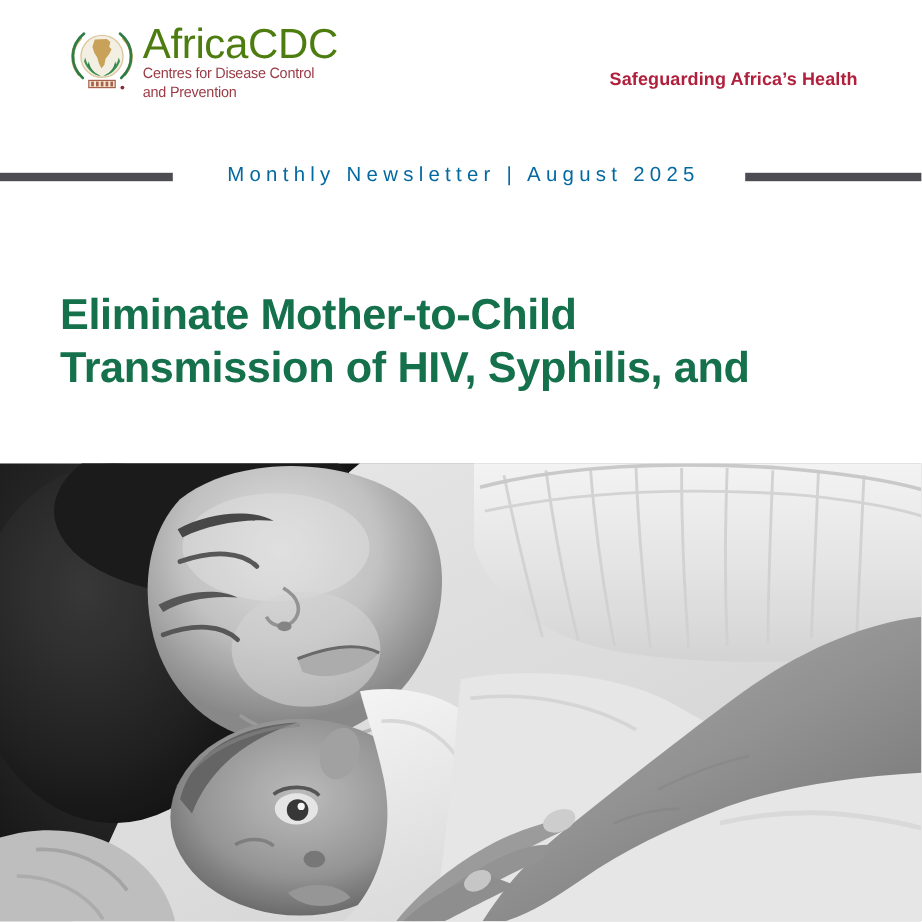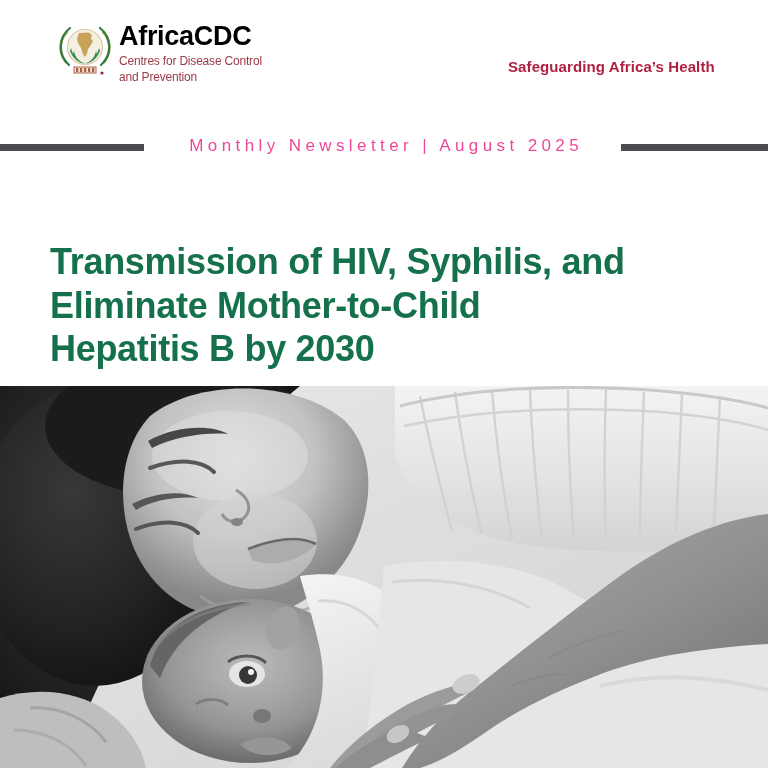--- a/index.html
+++ b/index.html
@@ -42,24 +42,24 @@
     flex: none;
     display: block;
   }
 
   .brand-text {
     margin-left: 6px;
     padding-top: 2px;
   }
 
   .brand-title {
-    color: #000000;
-    font-size: 27px;
+    color: #4d7c0f;
+    font-size: 35px;
     line-height: 33px;
-    font-weight: 700;
+    font-weight: 400;
     letter-spacing: -0.3px;
     white-space: nowrap;
   }
 
   .brand-sub {
     color: #9a3b46;
     font-size: 12.5px;
     line-height: 15px;
     font-weight: 400;
     letter-spacing: -0.2px;
@@ -98,21 +98,21 @@
   }
   .band-rule.left  { left: 0px;  width: 144px; }
   .band-rule.right { left: 621px; width: 147px; }
 
   .band-label {
     position: absolute;
     left: 0;
     top: 0;
     width: 768px;
     text-align: center;
-    color: #ec4899;
+    color: #0369a1;
     font-size: 17px;
     font-weight: 500;
     letter-spacing: 4.4px;
     line-height: 30px;
     white-space: nowrap;
     text-indent: 4.4px;
   }
 
   
   .headline {
@@ -186,23 +186,22 @@
     <div class="tagline">Safeguarding Africa’s Health</div>
   </div>
 
   <div class="band">
     <div class="band-rule left"></div>
     <div class="band-label">Monthly Newsletter | August 2025</div>
     <div class="band-rule right"></div>
   </div>
 
   <div class="headline">
+    <span class="hl-line">Eliminate Mother-to-Child</span>
     <span class="hl-line">Transmission of HIV, Syphilis, and</span>
-    <span class="hl-line">Eliminate Mother-to-Child</span>
-    <span class="hl-line">Hepatitis B by 2030</span>
   </div>
 
   <div class="hero">
     <svg viewBox="0 0 768 382" xmlns="http://www.w3.org/2000/svg" preserveAspectRatio="xMidYMid slice">
       <defs>
         <radialGradient id="skinM" cx="45%" cy="30%" r="62%">
           <stop offset="0%" stop-color="#ececec"></stop>
           <stop offset="55%" stop-color="#c9c9c9"></stop>
           <stop offset="100%" stop-color="#8e8e8e"></stop>
         </radialGradient>

